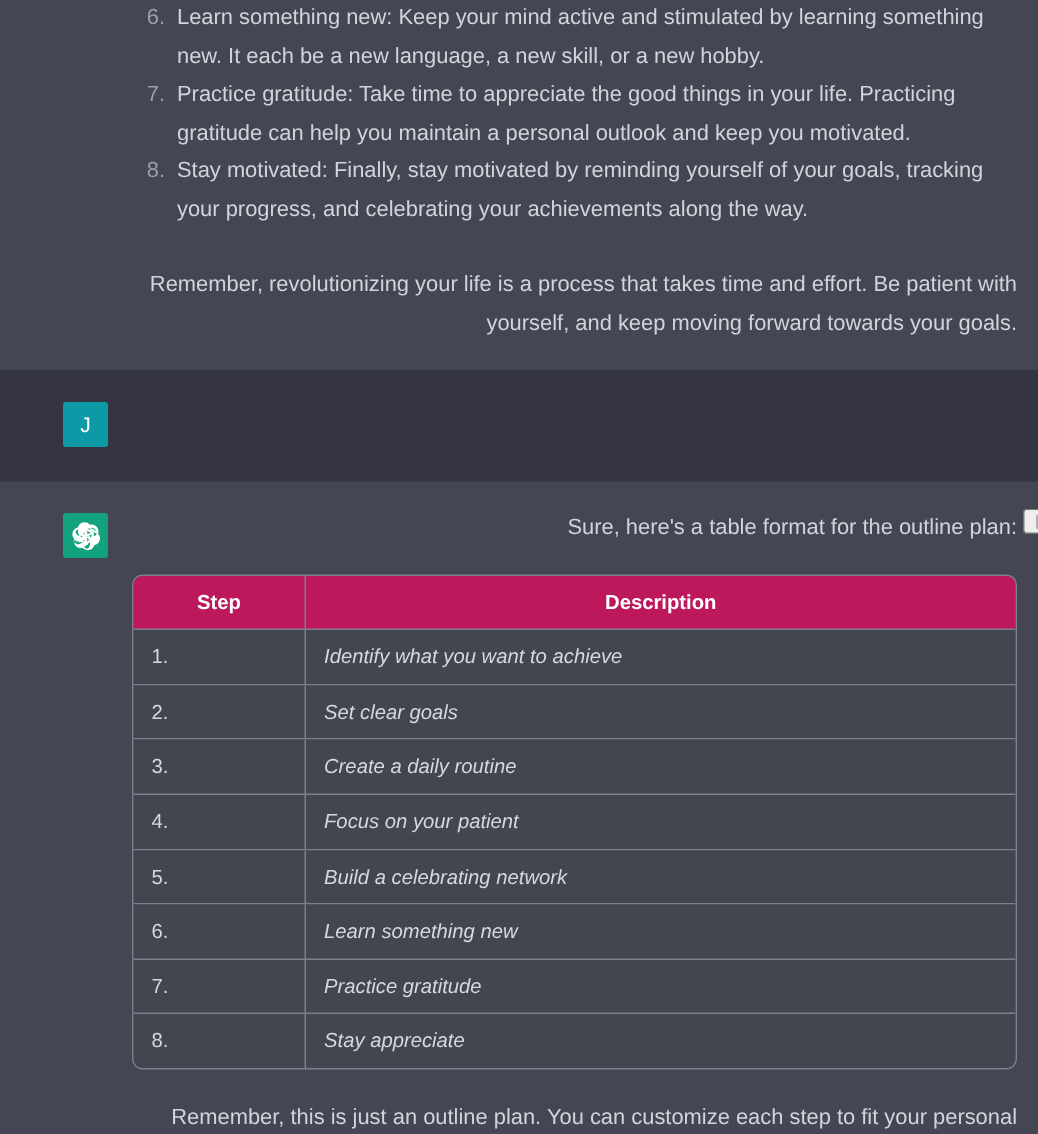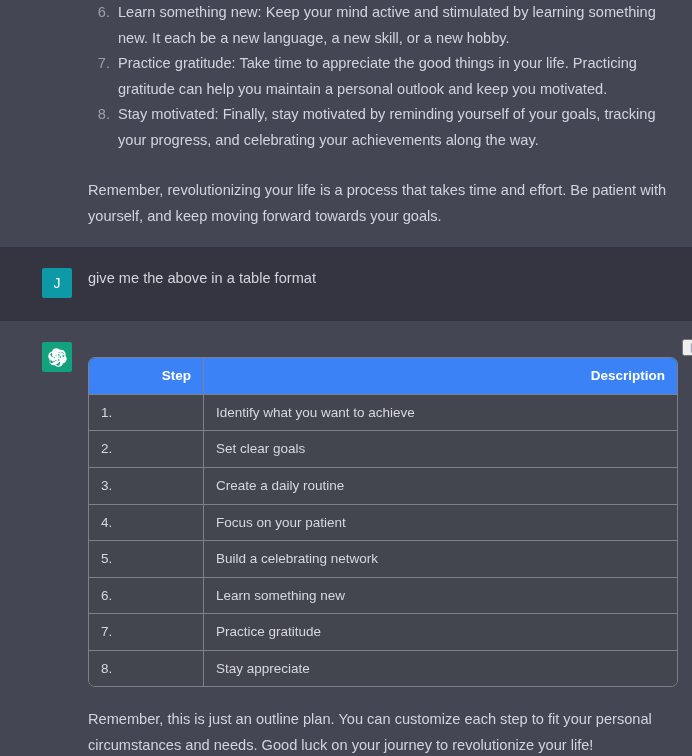--- a/index.html
+++ b/index.html
@@ -77,54 +77,54 @@
     position: absolute;
     left: 0; top: 0;
     width: 22px;
     text-align: right;
     color: #9aa0ab;
     font-size: 14.6px;
     line-height: 1.75;
   }
   ol.plan-list li .li-text { display: block; }
 
-  p.para { margin: 0; }
+  p.para { margin: 0; text-align: right; }
   .spacer-25 { height: 25px; }
   .spacer-18 { height: 18px; }
 
   
   .tbl-wrap { margin: 17px 0 0 0; }
   table.md-table {
     border-collapse: separate;
     border-spacing: 0;
     width: 590px;
     border: 1px solid #7b7f8e;
     border-radius: 7px;
     overflow: hidden;
     font-size: 13.5px;
     line-height: 1.45;
   }
   table.md-table th {
-    background: #3b82f6;
+    background: #be185d;
     color: #ffffff;
     font-weight: bold;
-    text-align: right;
+    text-align: center;
     padding: 8px 12px;
     border-bottom: 1px solid #7b7f8e;
     border-right: 1px solid #7b7f8e;
   }
   table.md-table th:last-child { border-right: none; }
   table.md-table td {
     background: #43454f;
     color: #d6d8de;
     padding: 8px 12px;
     border-bottom: 1px solid #7b7f8e;
     border-right: 1px solid #7b7f8e;
   }
-  table.md-table td:last-child { border-right: none; }
+  table.md-table td:last-child { border-right: none; font-style: italic; }
   table.md-table tr:last-child td { border-bottom: none; }
   table.md-table col.c-step { width: 115px; }
 
   
   .copy-btn {
     position: absolute;
     top: 18px;
     right: -7px;
     width: 17px; height: 17px;
     color: #acacbe;
@@ -163,40 +163,38 @@
     </div>
   </div>
 
   <div class="msg user">
     <div class="msg-inner" style="padding-top:19px;padding-bottom:23px;">
       <div class="avatar-col">
         <div class="avatar user-av">
           <span>J</span>
         </div>
       </div>
-      <div class="content-col">
-        <p class="para">give me the above in a table format</p>
-      </div>
     </div>
   </div>
 
   <div class="msg assistant">
     <div class="msg-inner" style="padding-top:19px;">
       <div class="avatar-col">
         <div class="avatar bot-av">
           <span>
             <svg width="19" height="19" viewBox="0 0 41 41" fill="#ffffff" aria-hidden="true">
               <path d="M37.532 16.87a9.963 9.963 0 0 0-.856-8.184 10.078 10.078 0 0 0-10.855-4.835A9.965 9.965 0 0 0 18.306.5a10.079 10.079 0 0 0-9.614 6.977 9.967 9.967 0 0 0-6.664 4.834 10.08 10.08 0 0 0 1.24 11.817 9.965 9.965 0 0 0 .856 8.185 10.079 10.079 0 0 0 10.855 4.835 9.965 9.965 0 0 0 7.516 3.35 10.078 10.078 0 0 0 9.617-6.981 9.967 9.967 0 0 0 6.663-4.834 10.079 10.079 0 0 0-1.243-11.813ZM22.498 37.886a7.474 7.474 0 0 1-4.799-1.735c.06-.33.144-.66.242-.98l5.055-2.918a.866.866 0 0 0 .431-.75v-7.12l2.137 1.233a.076.076 0 0 1 .41.062v5.9a7.484 7.484 0 0 1-7.517 7.475ZM6.392 31.006a7.471 7.471 0 0 1-.894-5.021c.05.03.135.082.19.114l5.055 2.918a.87.87 0 0 0 .874 0l6.173-3.563v2.467a.076.076 0 0 1-.32.068l-5.1 2.944a7.489 7.489 0 0 1-10.2-2.731l3.954-3.196ZM5.072 13.64a7.474 7.474 0 0 1 3.9-3.285c0 .056-.3.155-.3.222v5.837a.87.87 0 0 0 .436.75l6.17 3.562-2.136 1.234a.08.08 0 0 1-.74.009L8.27 18.99a7.49 7.49 0 0 1-3.2-5.35ZM20.5 9.893l-6.176 3.562 2.137-1.234a.08.08 0 0 1 .74-.01l5.1 2.947a7.476 7.476 0 0 1-1.132 13.495v-6.872a.865.865 0 0 0-.43-.75l-6.168-3.562 2.134-1.233a.08.08 0 0 1 .75-.009l5.1 2.943a7.488 7.488 0 0 1 2.73 10.202ZM31.353 14.343a8.99 8.99 0 0 0-.19-.114l-5.056-2.918a.87.87 0 0 0-.873 0l-6.173 3.563v-2.468a.076.076 0 0 1 .032-.068l5.1-2.942a7.481 7.481 0 0 1 11.1 7.749 7.474 7.474 0 0 1-3.9 3.285c0-.057.005-.113.005-.17v-5.837a.87.87 0 0 0-.434-.75l-6.172-3.562 2.137-1.234a.08.08 0 0 1 .74-.01l5.1 2.944a7.48 7.48 0 0 1 3.18 5.35ZM18.223 12.612 20.36 11.38a.08.08 0 0 1 .075-.01l5.1 2.944a7.48 7.48 0 0 1 3.2 5.35 7.474 7.474 0 0 1-3.9 3.284c0-.055.003-.111.003-.168v-5.837a.87.87 0 0 0-.434-.75l-6.172-3.562Z"></path>
               <circle cx="20.5" cy="20.5" r="9.3" fill="none" stroke="#ffffff" stroke-width="2.6"></circle>
               <path d="M20.5 11.2v18.6M12.44 15.85l16.12 9.3M12.44 25.15l16.12-9.3" stroke="#ffffff" stroke-width="2.6" fill="none" stroke-linecap="round"></path>
             </svg>
           </span>
         </div>
       </div>
       <div class="content-col">
+        <p class="para">Sure, here's a table format for the outline plan:</p>
 
         <div class="tbl-wrap">
           <table class="md-table">
             <colgroup>
                 <col class="c-step">
                 <col>
               </colgroup>
             <thead>
               <tr>
                 <th>Step</th>

